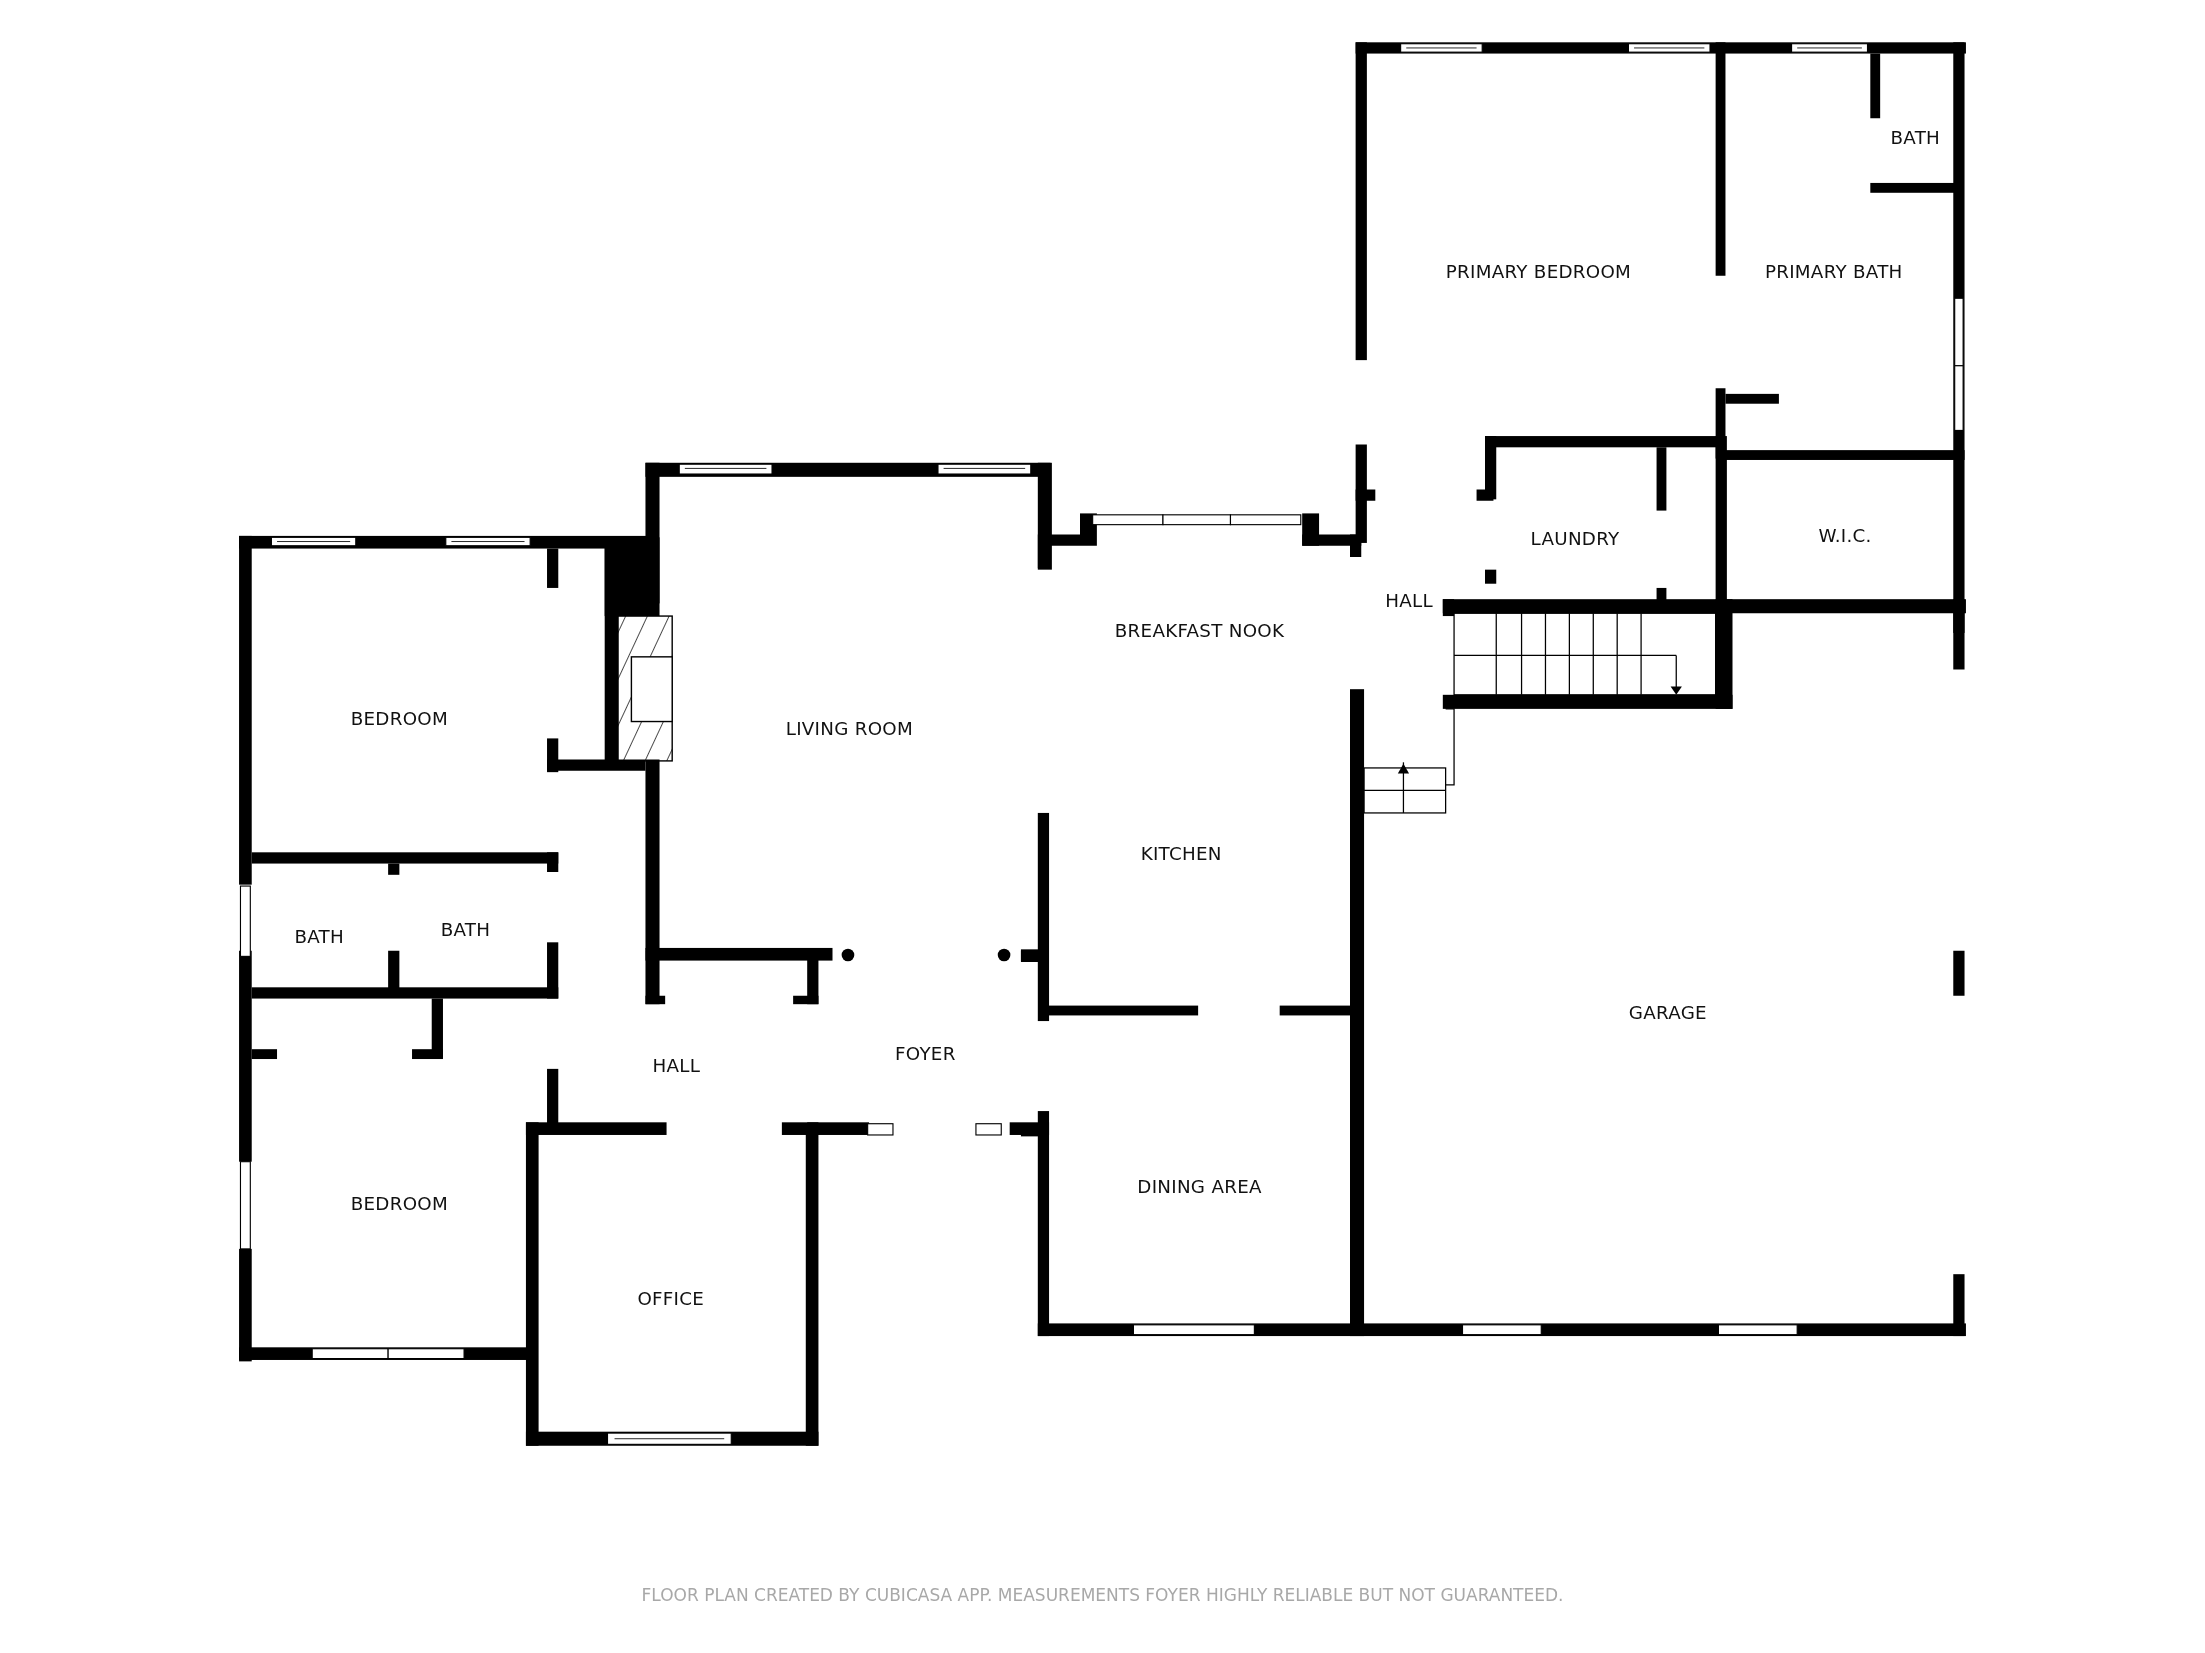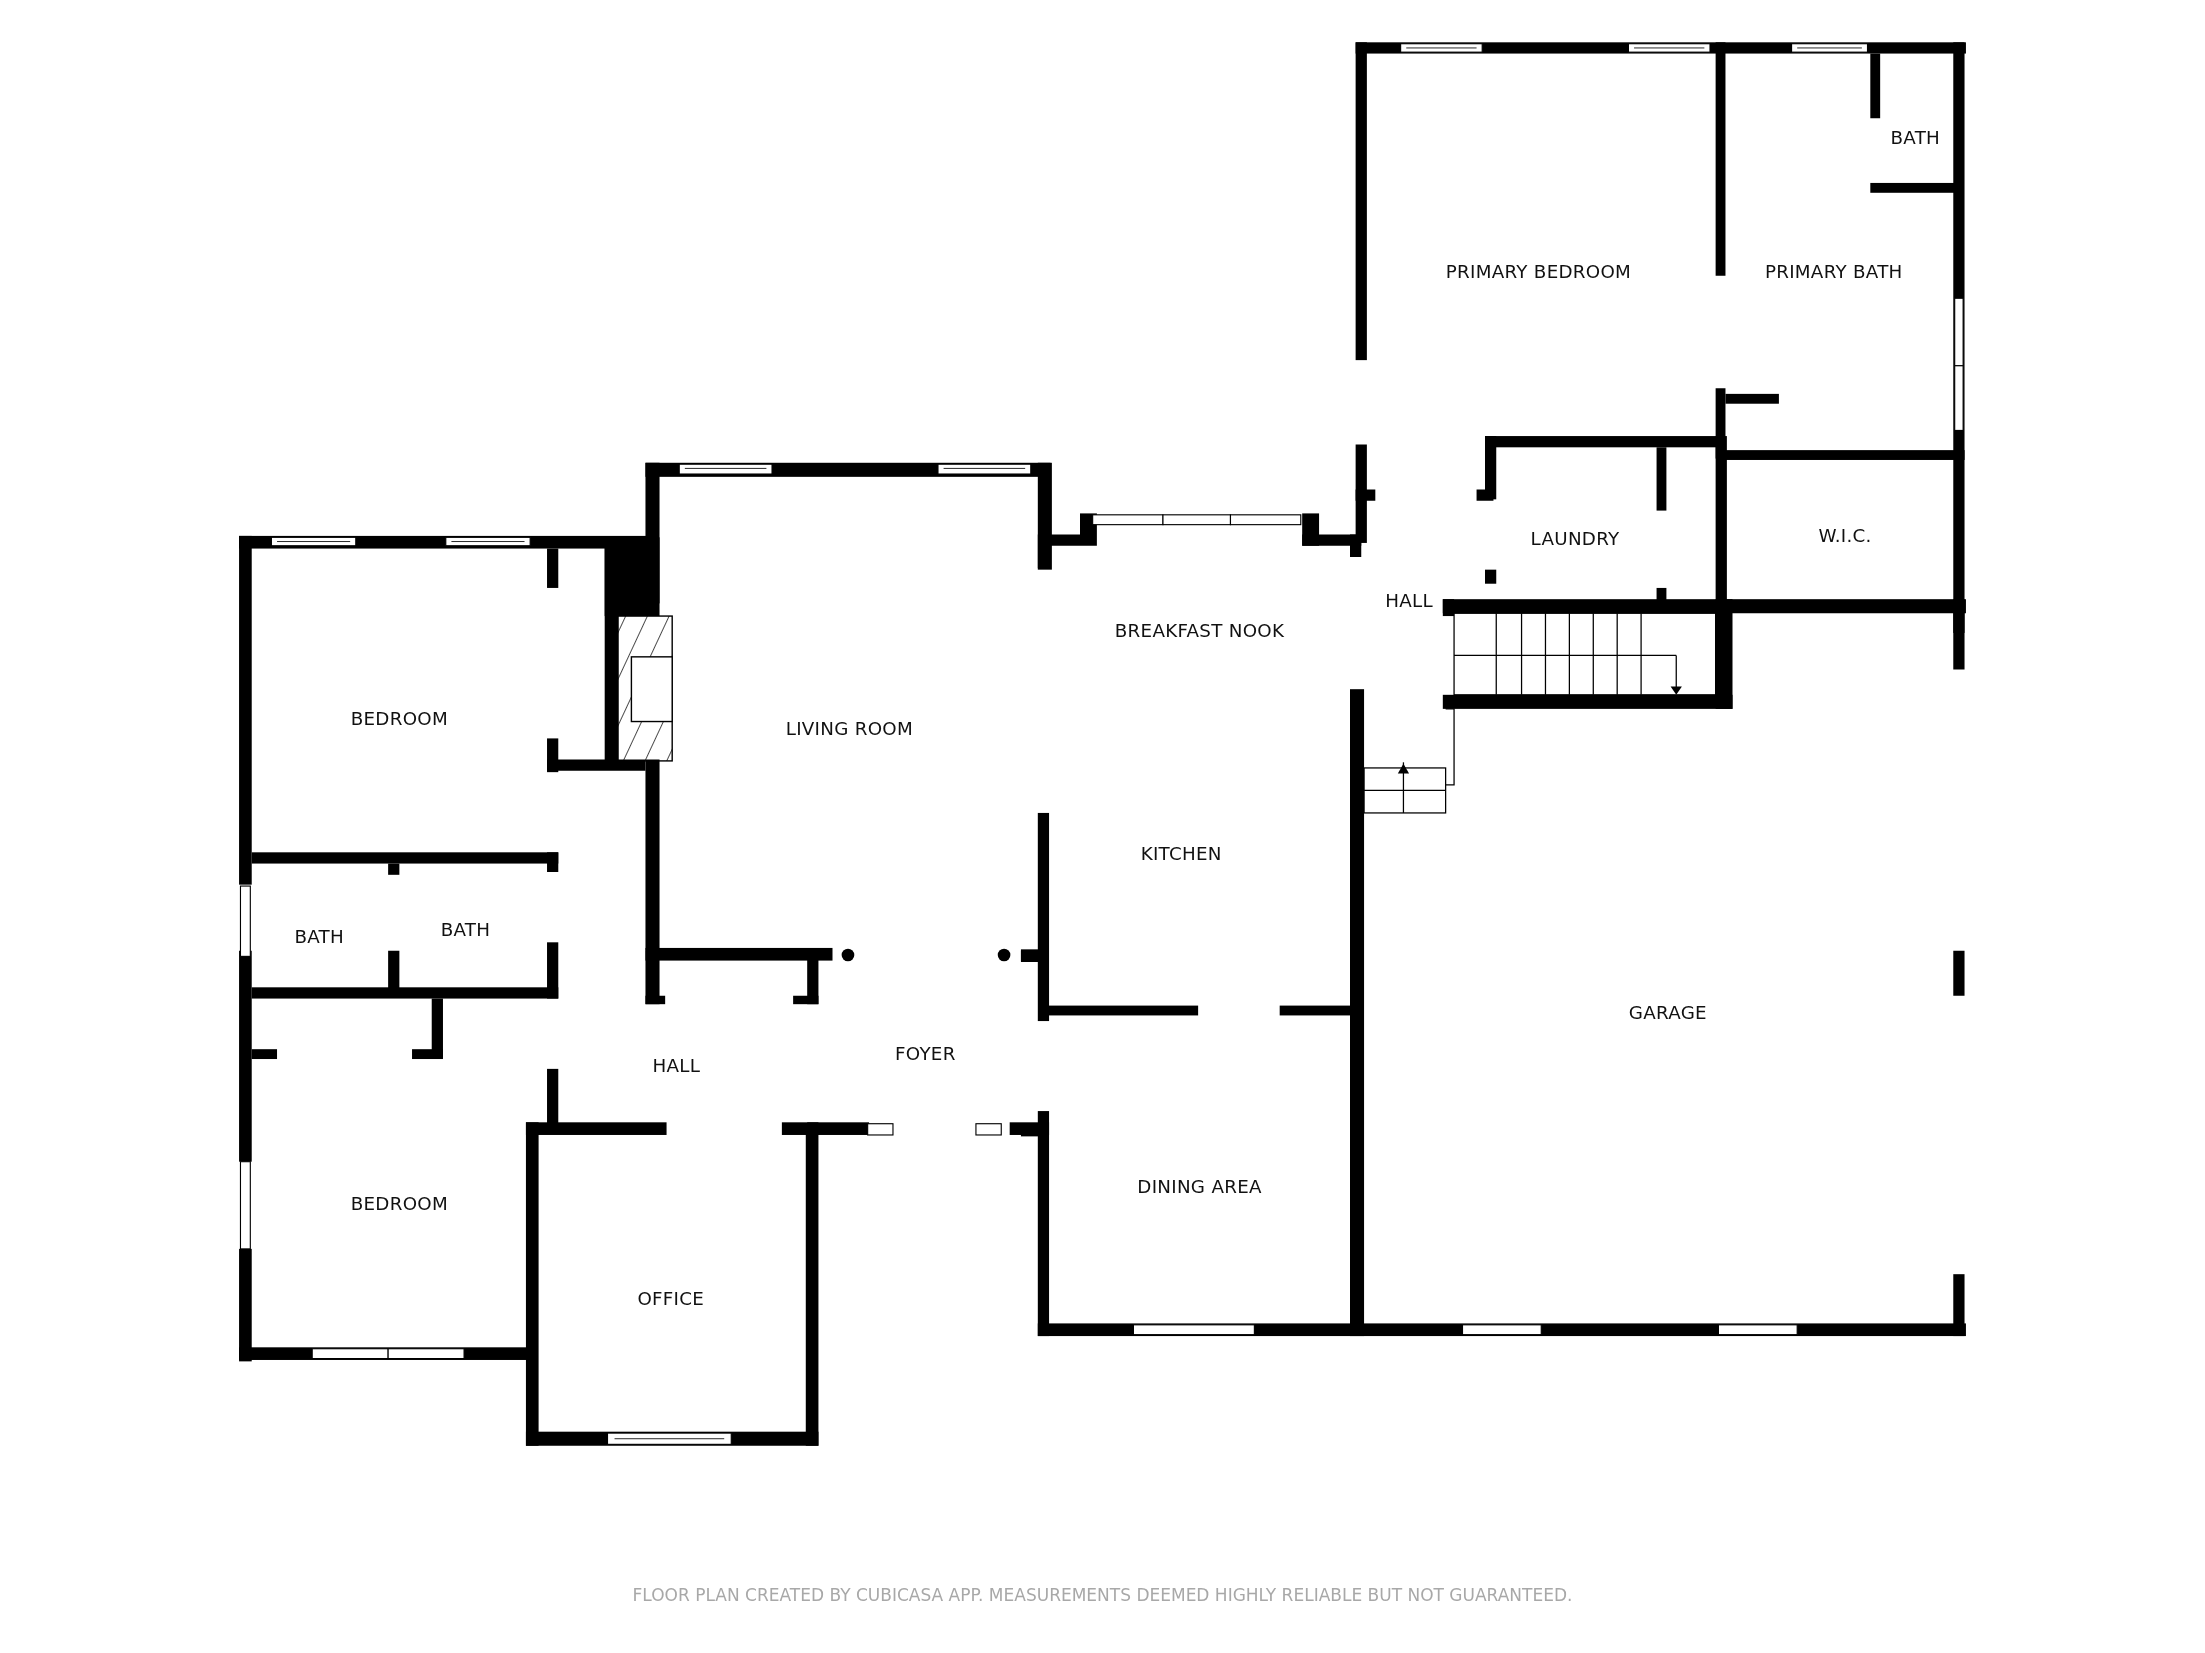--- a/index.html
+++ b/index.html
@@ -214,14 +214,14 @@
     <text class="label" x="658" y="750">FOYER</text>
     <text class="label" x="481" y="759">HALL</text>
     <text class="label" x="284" y="512">BEDROOM</text>
     <text class="label" x="227" y="667">BATH</text>
     <text class="label" x="331" y="662">BATH</text>
     <text class="label" x="284" y="857">BEDROOM</text>
     <text class="label" x="477" y="924">OFFICE</text>
   </g>
 </svg>
 
-<div class="footer">FLOOR PLAN CREATED BY CUBICASA APP. MEASUREMENTS DEEMED HIGHLY RELIABLE BUT NOT GUARANTEED.</div>
+<div class="footer">FLOOR PLAN CREATED BY CUBICASA APP. MEASUREMENTS FOYER HIGHLY RELIABLE BUT NOT GUARANTEED.</div>
 
 
 </body></html>

